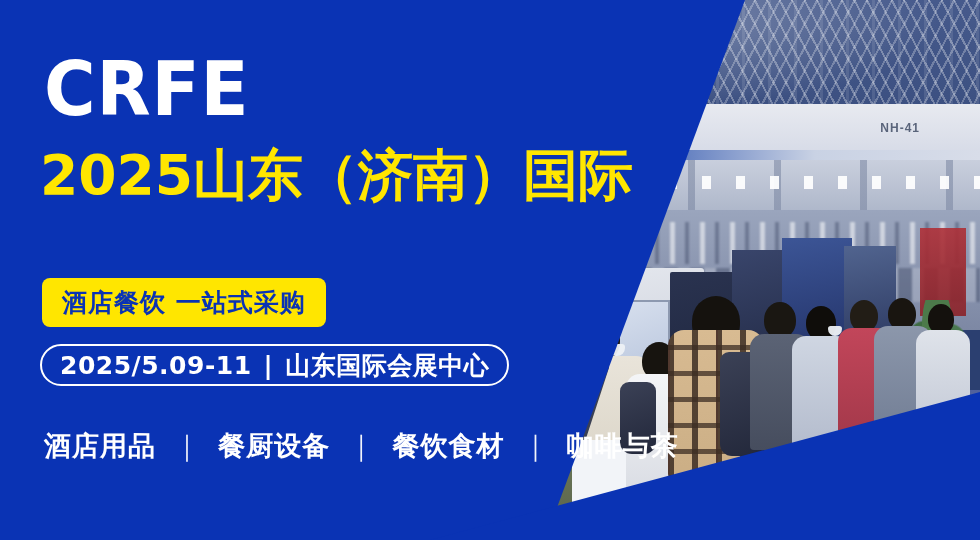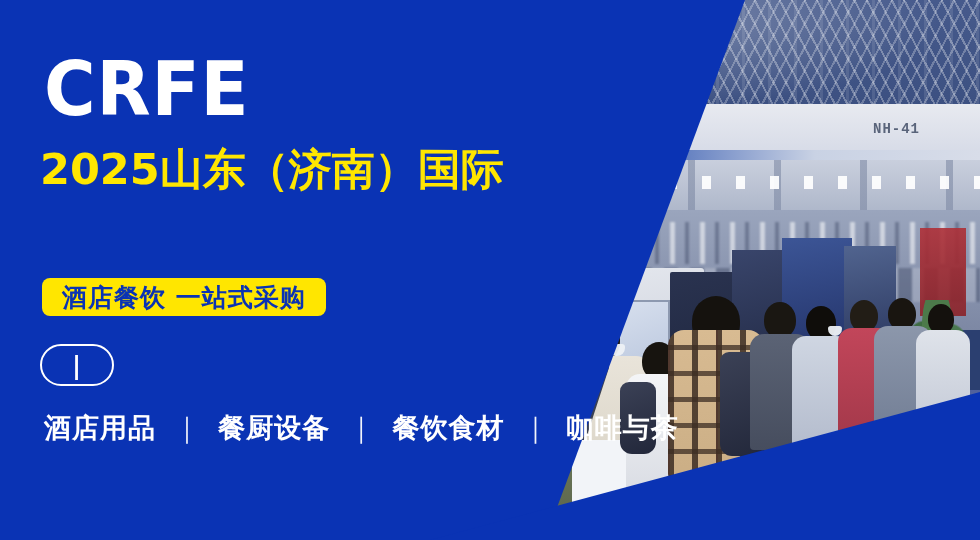--- a/index.html
+++ b/index.html
@@ -67,23 +67,23 @@
   }
   .band-blue {
     position: absolute;
     left: 0; top: 150px; right: 0;
     height: 10px;
     background: linear-gradient(90deg, #2a4fa0, #4a6bb8 40%, #c9d2e4 70%, #d8dde9);
   }
   .band-code {
     position: absolute;
     right: 60px; top: 121px;
-    font-size: 14px; letter-spacing: 1px;
+    font-size: 12px; letter-spacing: 1px;
     color: #2d3a55;
-    font-family: Liberation Mono, monospace;
+    font-family: Liberation Sans, sans-serif;
     font-weight: bold;
     opacity: .75;
   }
 
   
   .hall-mezz {
     position: absolute;
     left: 0; top: 160px; right: 0;
     height: 52px;
     background: linear-gradient(#c9cfdd, #aeb7ca);
@@ -330,21 +330,21 @@
     line-height: 1;
     transform: scaleX(.95);
     transform-origin: left top;
   }
 
   .title-1 {
     position: absolute;
     left: 40px;
     top: 148px;
     font-family: "DejaVu Sans", sans-serif;
-    font-size: 43px;
+    font-size: 55px;
     font-weight: bold;
     color: #ffe600;
     letter-spacing: 0px;
     line-height: 1;
     white-space: nowrap;
   }
   .title-2 {
     position: absolute;
     left: 40px;
     top: 208px;
@@ -354,21 +354,21 @@
     color: #ffffff;
     letter-spacing: 0px;
     line-height: 1;
     white-space: nowrap;
   }
 
   .tagline-pill {
     position: absolute;
     left: 42px;
     top: 278px;
-    height: 38px;
+    height: 49px;
     padding: 0 20px;
     display: flex;
     align-items: center;
     background: #ffe600;
     border-radius: 8px;
   }
   .tagline-text {
     font-family: "DejaVu Sans", sans-serif;
     font-size: 25px;
     font-weight: bold;
@@ -395,21 +395,21 @@
     font-weight: bold;
     color: #ffffff;
     letter-spacing: .5px;
     white-space: nowrap;
   }
   .date-sep { padding: 0 12px; font-weight: bold; }
 
   .categories {
     position: absolute;
     left: 44px;
-    top: 410px;
+    top: 428px;
     font-family: "DejaVu Serif", serif;
     font-size: 27px;
     font-weight: bold;
     color: #ffffff;
     letter-spacing: 1px;
     white-space: nowrap;
   }
   .cat-sep {
     font-weight: normal;
     padding: 0 7px;
@@ -529,21 +529,23 @@
     <div class="logo">CRFE</div>
 
     <div class="title-1">2025山东（济南）国际</div>
 
 
     <div class="tagline-pill">
       <span class="tagline-text">酒店餐饮 一站式采购</span>
     </div>
 
     <div class="date-pill">
+      <span class="date-text">2025/5.09-11</span>
       <span class="date-text date-sep">|</span>
+      <span class="date-text">山东国际会展中心</span>
     </div>
 
     <div class="categories">
       <span>酒店用品</span>
       <span class="cat-sep">｜</span>
       <span>餐厨设备</span>
       <span class="cat-sep">｜</span>
       <span>餐饮食材</span>
       <span class="cat-sep">｜</span>
       <span>咖啡与茶</span>

